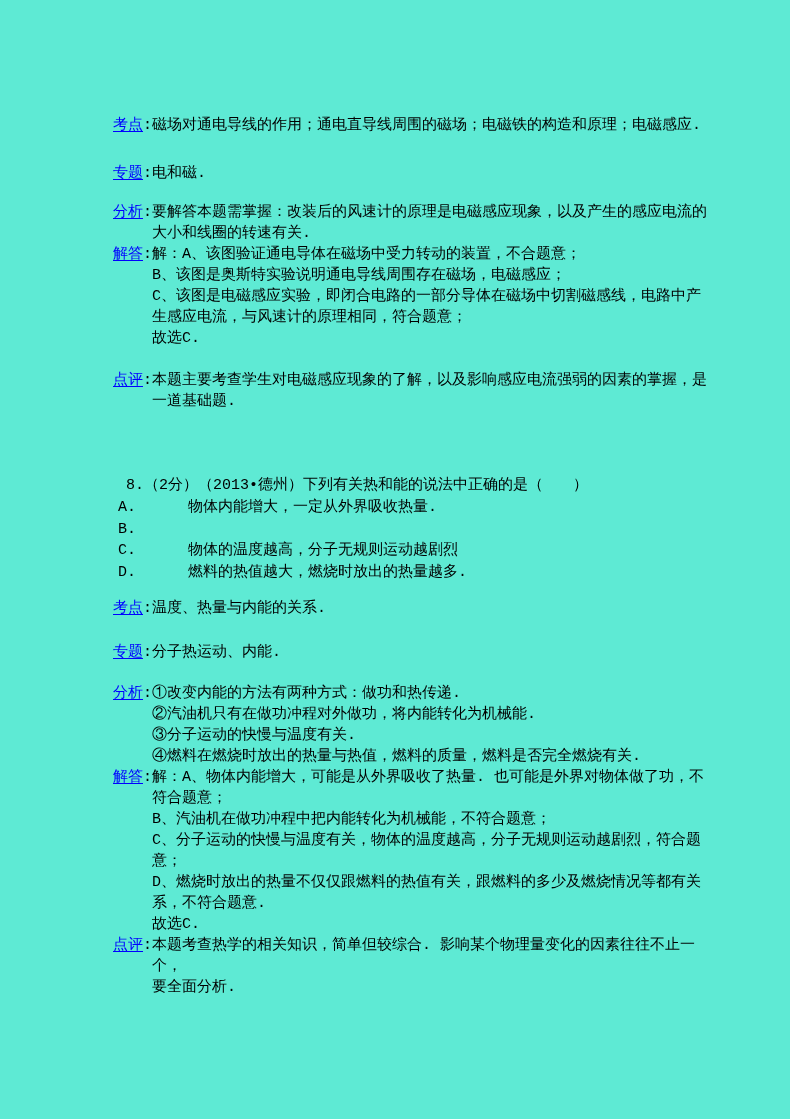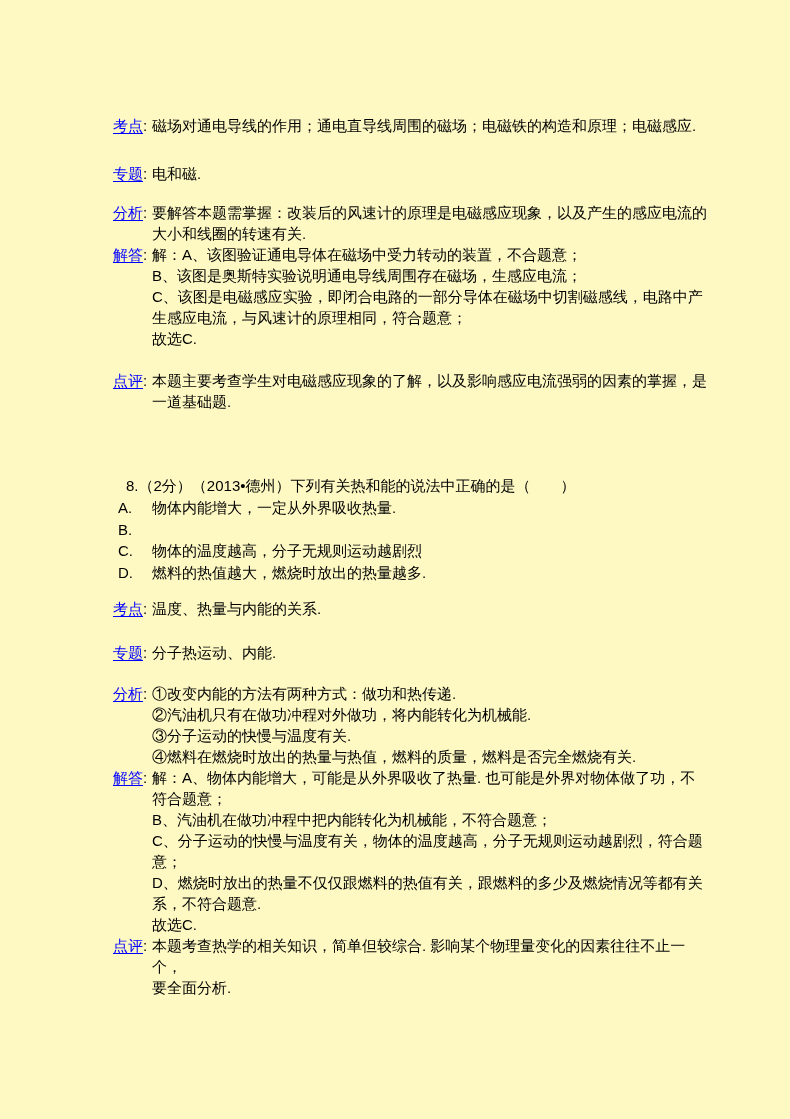--- a/index.html
+++ b/index.html
@@ -1,21 +1,21 @@
 <!DOCTYPE html>
 <html><head>
 <meta charset="utf-8">
 <style>
   html, body { margin:0; padding:0; background:#ffffff; }
   .page {
     position: relative;
     width: 790px;
     height: 1119px;
-    background: #fef9c3;
-    font-family: Liberation Sans, sans-serif;
+    background: #5eead4;
+    font-family: Liberation Mono, monospace;
     font-size: 15px;
     line-height: 21px;
     color: #000000;
     overflow: hidden;
   }
   .section {
     position: absolute;
     left: 113px;
     display: flex;
     align-items: flex-start;
@@ -42,21 +42,21 @@
   }
   .options {
     position: absolute;
     left: 118px;
     top: 497px;
     width: 600px;
     line-height: 21.7px;
   }
   .opt { display: flex; height: 21.7px; }
   .opt-letter { flex: none; width: 34px; }
-  .opt-text { white-space: nowrap; }
+  .opt-text { white-space: nowrap; margin-left: 36px; }
 </style>
 </head>
 <body>
 
 <div class="page">
   <div id="block1">
       <div class="section" style="top: 115px;">
         <span class="lbl"><span class="lbl-text" style="color: rgb(0, 0, 255);">考点</span><span class="lbl-colon">:</span></span>
         <div class="content">
           <div class="tline">磁场对通电导线的作用；通电直导线周围的磁场；电磁铁的构造和原理；电磁感应.</div>
@@ -72,21 +72,21 @@
         <span class="lbl"><span class="lbl-text" style="color: rgb(0, 0, 255);">分析</span><span class="lbl-colon">:</span></span>
         <div class="content">
           <div class="tline">要解答本题需掌握：改装后的风速计的原理是电磁感应现象，以及产生的感应电流的</div>
           <div class="tline">大小和线圈的转速有关.</div>
         </div>
       </div>
       <div class="section" style="top: 244px;">
         <span class="lbl"><span class="lbl-text" style="color: rgb(0, 0, 255);">解答</span><span class="lbl-colon">:</span></span>
         <div class="content">
           <div class="tline">解：A、该图验证通电导体在磁场中受力转动的装置，不合题意；</div>
-          <div class="tline">B、该图是奥斯特实验说明通电导线周围存在磁场，生感应电流；</div>
+          <div class="tline">B、该图是奥斯特实验说明通电导线周围存在磁场，电磁感应；</div>
           <div class="tline">C、该图是电磁感应实验，即闭合电路的一部分导体在磁场中切割磁感线，电路中产</div>
           <div class="tline">生感应电流，与风速计的原理相同，符合题意；</div>
           <div class="tline">故选C.</div>
         </div>
       </div>
       <div class="section" style="top: 370px;">
         <span class="lbl"><span class="lbl-text" style="color: rgb(0, 0, 255);">点评</span><span class="lbl-colon">:</span></span>
         <div class="content">
           <div class="tline">本题主要考查学生对电磁感应现象的了解，以及影响感应电流强弱的因素的掌握，是</div>
           <div class="tline">一道基础题.</div>

